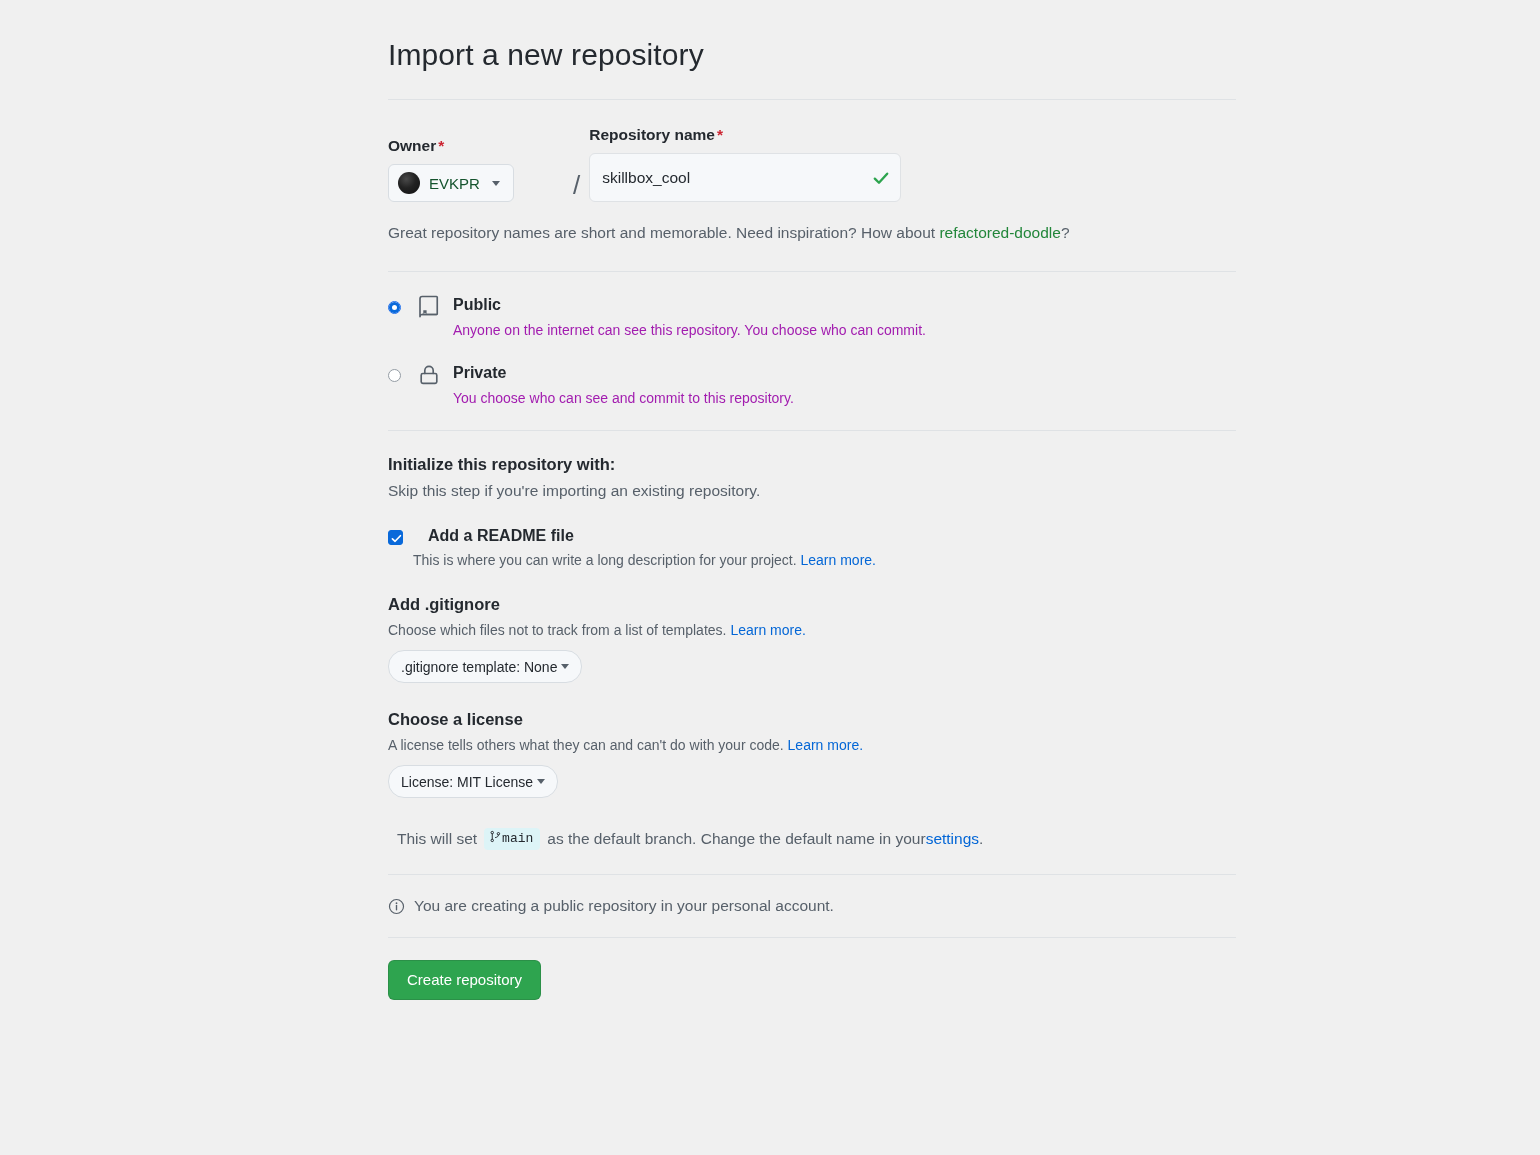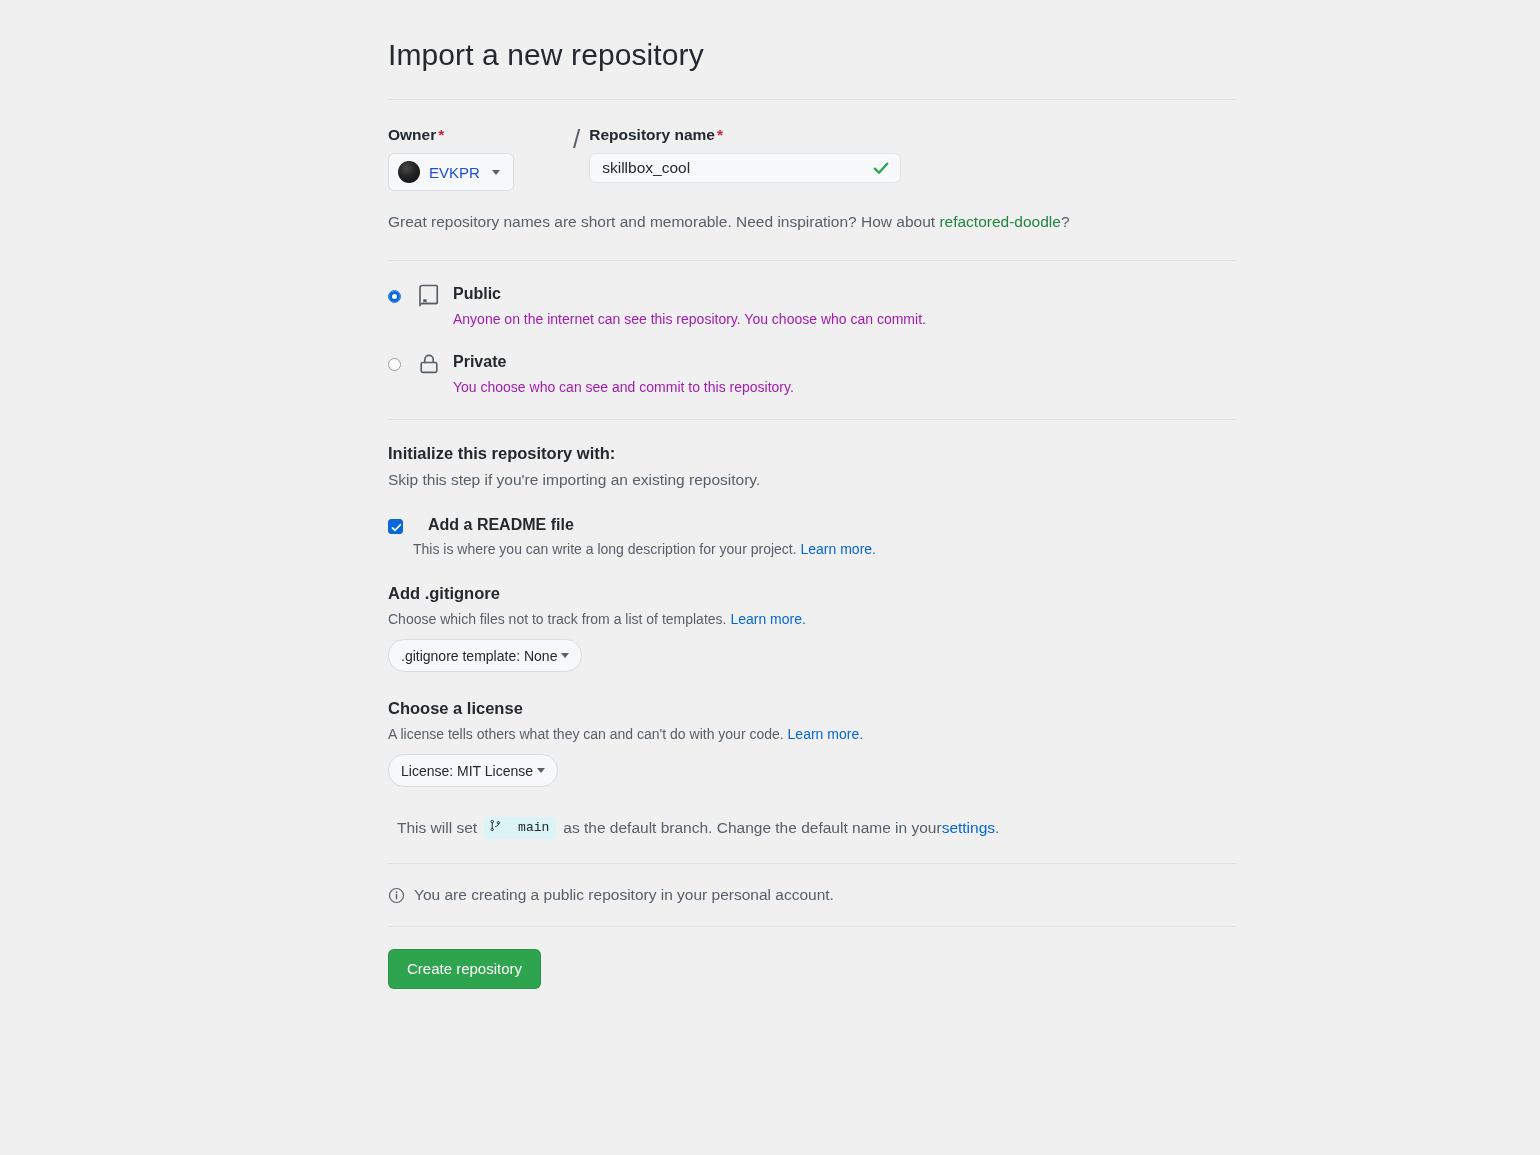--- a/index.html
+++ b/index.html
@@ -53,21 +53,21 @@
   .divider {
     height: 1px;
     background: #dfe2e5;
     border: 0;
     margin: 27px 0 0 0;
   }
 
   
   .field-row {
     display: flex;
-    align-items: flex-start;
+    align-items: flex-end;
     margin-top: 26px;
   }
   .field-col-owner { width: 176px; }
   .field-label {
     font-size: 15.5px;
     font-weight: 600;
     color: #24292f;
     display: block;
     margin-bottom: 9px;
   }
@@ -80,21 +80,21 @@
     display: inline-flex;
     align-items: center;
     gap: 9px;
     height: 38px;
     box-sizing: border-box;
     padding: 0 13px 0 9px;
     background: #f6f8fa;
     border: 1px solid #d8dde2;
     border-radius: 6px;
     font-size: 15px;
-    color: #1d4ed8;
+    color: #14532d;
     cursor: pointer;
     white-space: nowrap;
   }
   .avatar {
     width: 22px;
     height: 22px;
     border-radius: 50%;
     background: radial-gradient(circle at 38% 32%, #4a4a4a 0%, #222 45%, #111 100%);
     flex: none;
   }
@@ -114,21 +114,21 @@
     line-height: 1;
   }
   .field-col-name { flex: 1; max-width: 312px; }
   .name-input-wrap {
     position: relative;
     display: block;
   }
   .name-input {
     box-sizing: border-box;
     width: 100%;
-    height: 30px;
+    height: 49px;
     padding: 0 38px 0 12px;
     font-size: 15.5px;
     font-family: "Liberation Sans", sans-serif;
     color: #24292f;
     background: #f6f8fa;
     border: 1px solid #dfe2e5;
     border-radius: 6px;
     outline: none;
   }
   .check-mark {
@@ -308,21 +308,21 @@
     color: #57606a;
     margin-top: 30px;
     display: flex;
     align-items: center;
     flex-wrap: wrap;
     margin-left: 9px;
   }
   .branch-badge {
     display: inline-flex;
     align-items: center;
-    gap: 16px;
+    gap: 0;
     background: #ddf4f7;
     border-radius: 4px;
     padding: 2px 7px 2px 5px;
     margin: 0 7px;
     font-family: "Liberation Mono", monospace;
     font-size: 13px;
     color: #24292f;
     line-height: 16px;
   }
 

